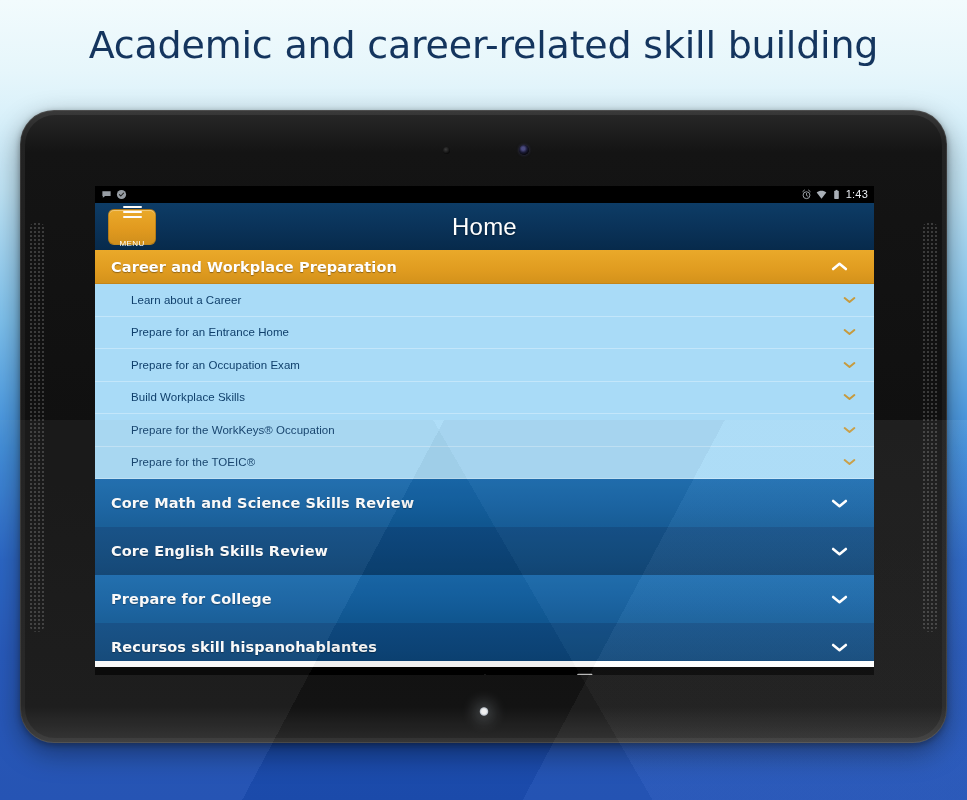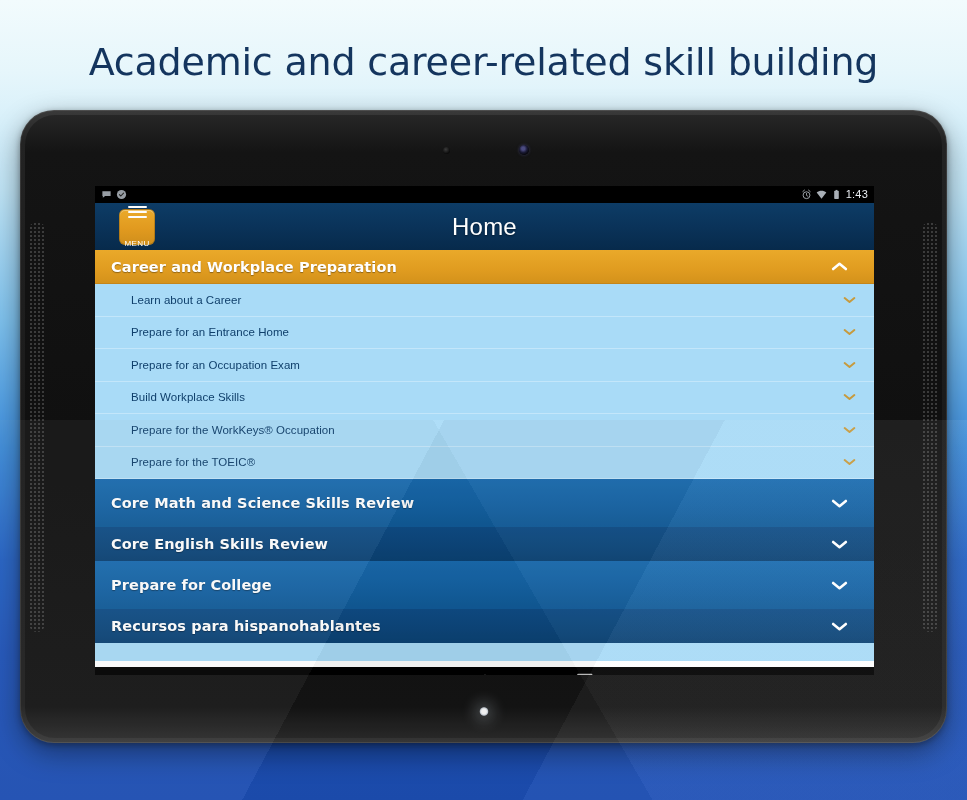--- a/index.html
+++ b/index.html
@@ -37,21 +37,21 @@
     background:
       linear-gradient(118deg, rgba(255,255,255,.05) 0 38%, rgba(0,0,0,.04) 38% 62%, rgba(255,255,255,.045) 62% 100%),
       linear-gradient(-120deg, rgba(255,255,255,.035) 0 45%, rgba(0,0,0,.03) 45% 100%);
     pointer-events: none;
     opacity: .85;
   }
 
   
   #promo-headline {
     position: absolute;
-    top: 40px;
+    top: 23px;
     left: 0;
     width: 967px;
     text-align: center;
     font-size: 38px;
     font-weight: 400;
     letter-spacing: -0.2px;
     color: #14355e;
     font-family: "DejaVu Sans", sans-serif;
     z-index: 5;
   }
@@ -168,23 +168,23 @@
   
   #app-action-bar {
     position: relative;
     height: 47px;
     background: linear-gradient(180deg, #0d3c66 0%, #0a3258 55%, #072a4b 100%);
     display: flex;
     align-items: center;
   }
   #menu-button {
     position: absolute;
-    left: 24px;
+    left: 13px;
     top: 6px;
-    width: 36px;
+    width: 48px;
     height: 36px;
     border-radius: 6px;
     background: linear-gradient(180deg, #eaa92a 0%, #e19a1f 55%, #d08f1c 100%);
     border: 1px solid rgba(0,0,0,.18);
     box-shadow: inset 0 1px 0 rgba(255,255,255,.35);
     display: flex;
     flex-direction: column;
     align-items: center;
     justify-content: center;
     gap: 20px;
@@ -240,21 +240,21 @@
   .section-header.expanded {
     height: 34px;
     background: linear-gradient(180deg, #eaa92a 0%, #e09c20 60%, #d4921b 100%);
     border-bottom: 1px solid #c4851a;
   }
   .section-header.collapsed-a {
     height: 48px;
     background: linear-gradient(180deg, #1a6cb0 0%, #1562a3 60%, #115b98 100%);
   }
   .section-header.collapsed-b {
-    height: 34px;
+    height: 48px;
     background: linear-gradient(180deg, #0f4d86 0%, #0d477c 60%, #0b4273 100%);
   }
 
   .sub-item {
     display: flex;
     align-items: center;
     justify-content: space-between;
     padding: 0 18px 0 16px;
     height: 32.5px;
     background: #a9dbf7;
@@ -410,21 +410,21 @@
               <path d="M2.5 3L10 9.2 17.5 3" stroke="#ffffff" stroke-width="3" fill="none" stroke-linecap="round" stroke-linejoin="round"></path>
             </svg>
           </div>
           <div class="section-header collapsed-a">
             <span class="section-title">Prepare for College</span>
             <svg viewBox="0 0 20 12" class="chev">
               <path d="M2.5 3L10 9.2 17.5 3" stroke="#ffffff" stroke-width="3" fill="none" stroke-linecap="round" stroke-linejoin="round"></path>
             </svg>
           </div>
           <div class="section-header collapsed-b">
-            <span class="section-title">Recursos para hispanohablantes</span>
+            <span class="section-title">Recursos skill hispanohablantes</span>
             <svg viewBox="0 0 20 12" class="chev">
               <path d="M2.5 3L10 9.2 17.5 3" stroke="#ffffff" stroke-width="3" fill="none" stroke-linecap="round" stroke-linejoin="round"></path>
             </svg>
           </div>
         </div>
 
       <div id="screen-divider"></div>
 
       <div id="android-nav-bar">
         <div class="nav-btn">

